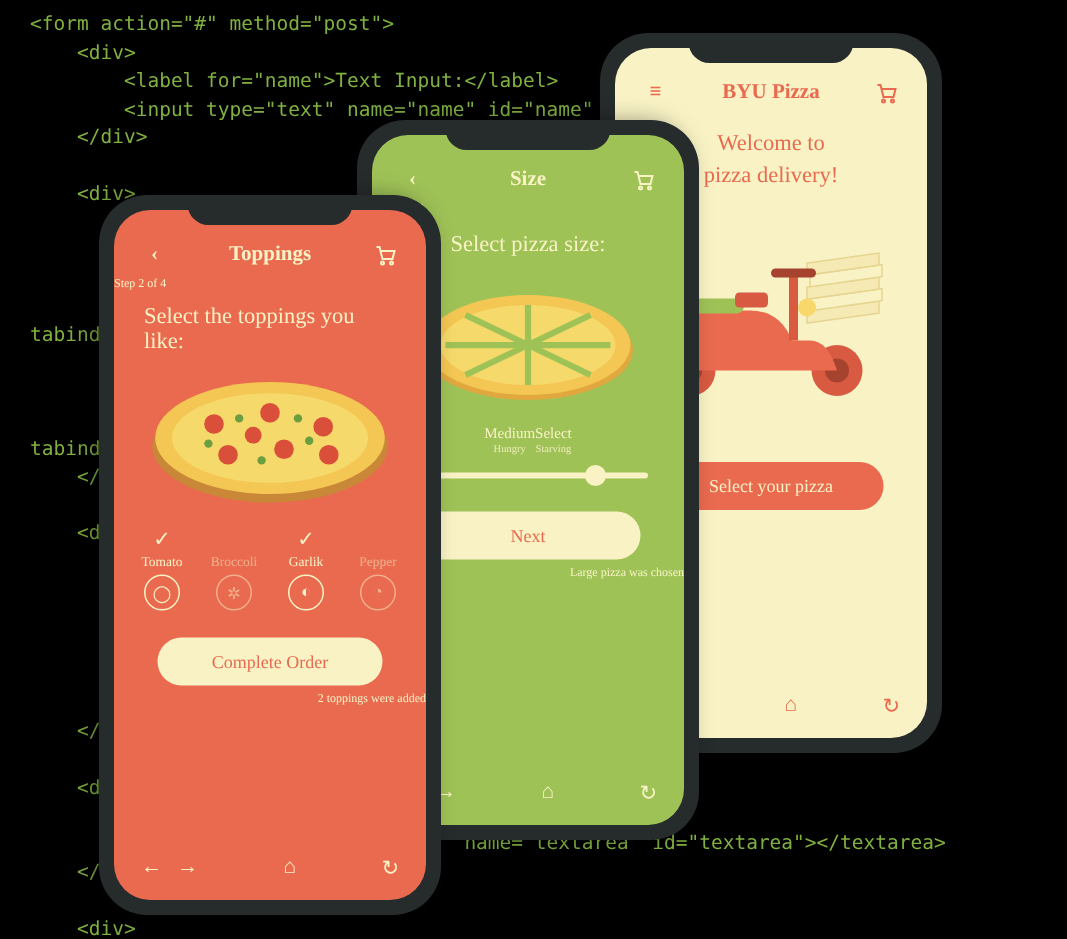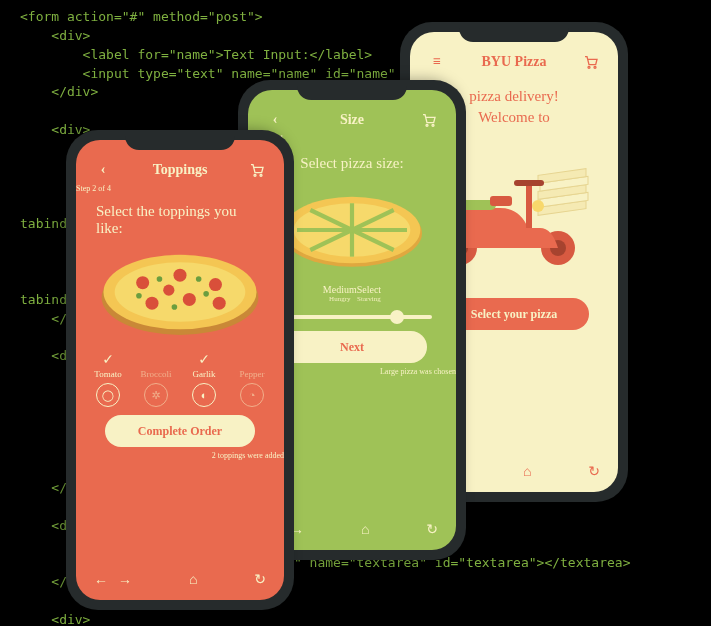--- a/index.html
+++ b/index.html
@@ -25,21 +25,21 @@
   .pizza{width:150px;height:88px}
   .sizes{display:flex;justify-content:center;font-size:10px;color:#f8f2c5;margin:4px 14px}
   .sizes div{text-align:center}
   .sizes .sub{font-size:7px;opacity:.9}
   .slider{position:relative;height:4px;background:#f8f2c5;margin:8px 24px 12px;border-radius:2px}
   .knob{position:absolute;width:14px;height:14px;background:#f8f2c5;border-radius:50%;top:-5px;left:74%}
   .toppings{display:flex;justify-content:space-around;margin:4px 8px;color:#f8f2c5;font-size:9px;text-align:center}
   .topping{width:50px}
   .check{font-size:14px;height:18px}
   .ticon{width:24px;height:24px;border:1.5px solid #f8f2c5;border-radius:50%;margin:4px auto;display:flex;align-items:center;justify-content:center;font-size:11px}
-  .btn{margin:0 auto 4px;width:150px;height:32px;border-radius:16px;display:flex;align-items:center;justify-content:center;font-size:12px;font-weight:bold}
+  .btn{margin:10px auto 4px;width:150px;height:32px;border-radius:16px;display:flex;align-items:center;justify-content:center;font-size:12px;font-weight:normal}
   .p1 .btn{background:#e96a4f;color:#f8f2c5}
   .p2 .btn,.p3 .btn{background:#f8f2c5;color:#e96a4f}
   .status{text-align:right;font-size:8px;color:#f8f2c5;margin-bottom:6px}
   .bottombar{margin-top:auto;display:flex;align-items:center;justify-content:space-between;padding:10px 18px 12px;font-size:14px}
   .p1 .bottombar{color:#e96a4f}
   .p2 .bottombar,.p3 .bottombar{color:#f8f2c5}
   .navpair{display:flex;gap:10px}
   
   .scene{position:relative;height:150px;margin:6px 0}
   .scooter{position:absolute;left:20px;bottom:20px}
@@ -93,22 +93,22 @@
       <div>BYU Pizza</div>
       <div class="icon">
         <svg width="16" height="16" viewBox="0 0 24 24" fill="none" stroke="#e96a4f" stroke-width="2">
             <circle cx="9" cy="20" r="1.5"></circle>
             <circle cx="18" cy="20" r="1.5"></circle>
             <path d="M3 4h3l3 12h10l2-8H7"></path>
           </svg>
       </div>
     </div>
     <div class="heading">
+      <div>Welcome to</div>
       <div>pizza delivery!</div>
-      <div>Welcome to</div>
     </div>
     <div class="scene">
       <div class="boxes">
         <svg width="60" height="70" viewBox="0 0 60 70">
           <g transform="skewY(-8)">
             <rect x="4" y="52" width="48" height="8" fill="#f5eab3" stroke="#e6d490"></rect>
             <rect x="6" y="44" width="48" height="8" fill="#f8f2c5" stroke="#e6d490"></rect>
             <rect x="4" y="36" width="48" height="8" fill="#f5eab3" stroke="#e6d490"></rect>
             <rect x="6" y="28" width="48" height="8" fill="#f8f2c5" stroke="#e6d490"></rect>
             <rect x="4" y="20" width="48" height="8" fill="#f5eab3" stroke="#e6d490"></rect>

